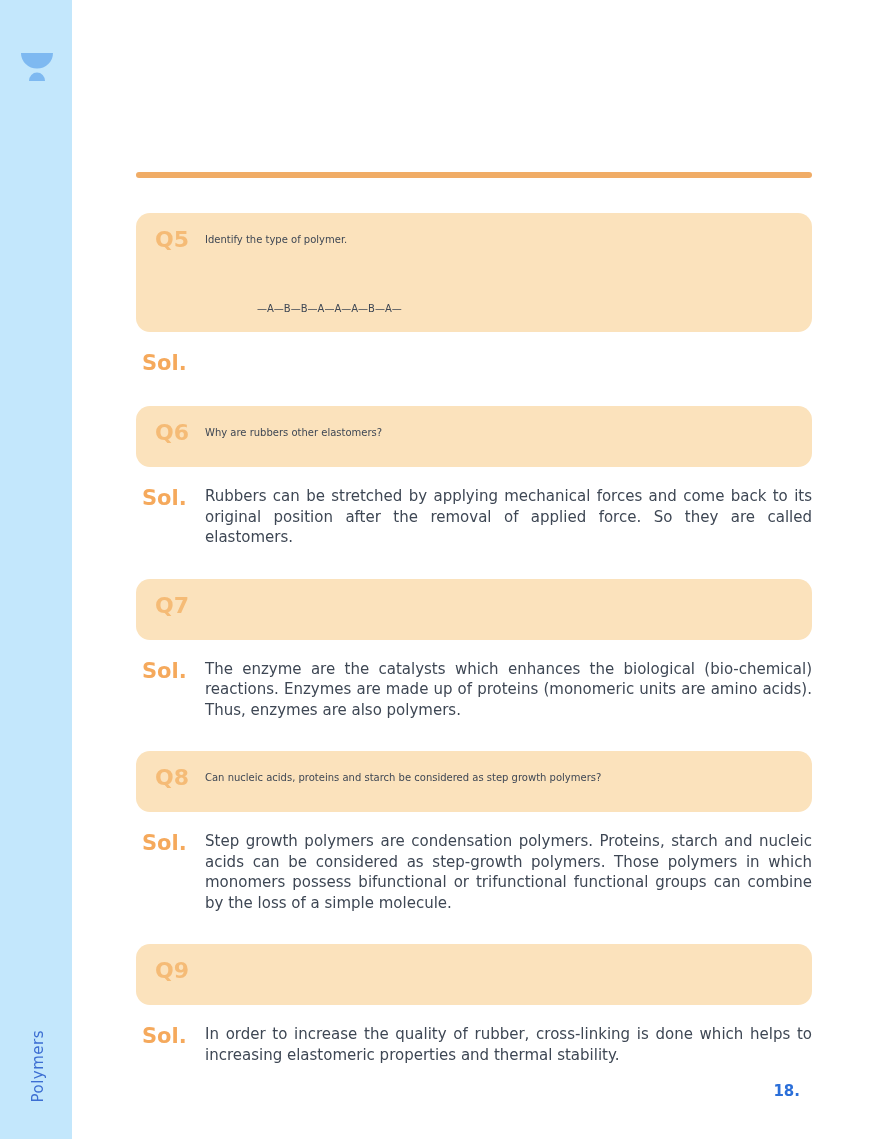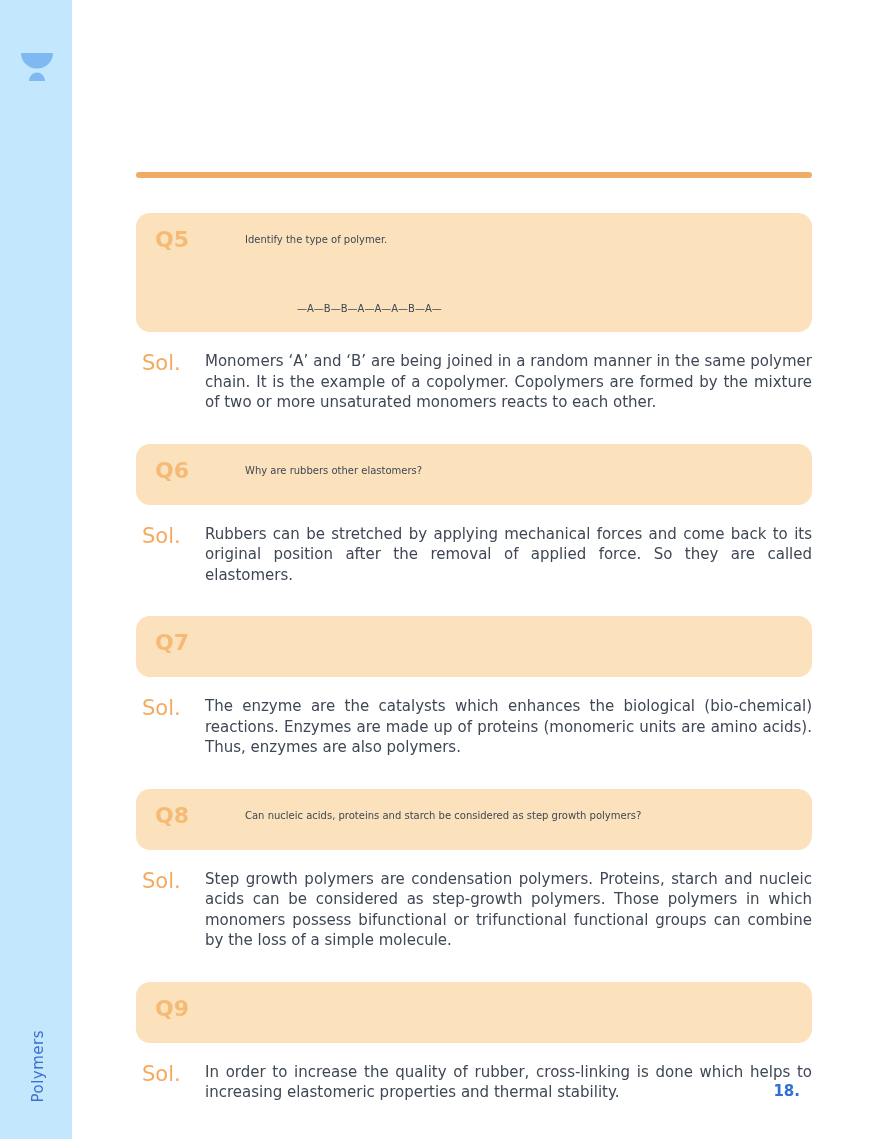--- a/index.html
+++ b/index.html
@@ -47,21 +47,20 @@
     background:var(--rule-orange);
     margin-bottom:35px;
   }
   .q-box{
     display:flex;
     background:var(--box-bg);
     border-radius:14px;
     min-height:61px;
     padding:15px 24px 13px 19px;
     margin-bottom:19px;
-    gap:40px;
   }
   .q-id{
     width:50px;flex:0 0 50px;
     font-size:22px;font-weight:bold;
     color:var(--q-label);
     line-height:24px;
   }
   .q-text{
     flex:1;
     color:var(--text);
@@ -71,21 +70,21 @@
   }
   .q-line2{padding-left:52px;margin-top:48px;}
   .q-line2:empty{display:none;}
   .sol-row{
     display:flex;
     margin-bottom:31px;
   }
   .sol-label{
     width:69px;flex:0 0 69px;
     padding-left:6px;
-    font-size:21px;font-weight:normal;
+    font-size:21px;font-weight:bold;
     color:var(--sol-label);
     line-height:24px;
   }
   .sol-text{
     flex:1;
     color:var(--text);
     font-size:15px;
     line-height:20.5px;
     text-align:justify;
   }
@@ -113,21 +112,20 @@
 
     <div class="q-box">
       <div class="q-id">Q5</div>
       <div class="q-text">
         <div>Identify the type of polymer.</div>
         <div class="q-line2">—A—B—B—A—A—A—B—A—</div>
       </div>
     </div>
     <div class="sol-row">
       <div class="sol-label">Sol.</div>
-      <div class="sol-text">Monomers ‘A’ and ‘B’ are being joined in a random manner in the same polymer chain. It is the example of a copolymer. Copolymers are formed by the mixture of two or more unsaturated monomers reacts to each other.</div>
     </div>
 
     <div class="q-box">
       <div class="q-id">Q6</div>
       <div class="q-text">
         <div>Why are rubbers other elastomers?</div>
 
       </div>
     </div>
     <div class="sol-row">

